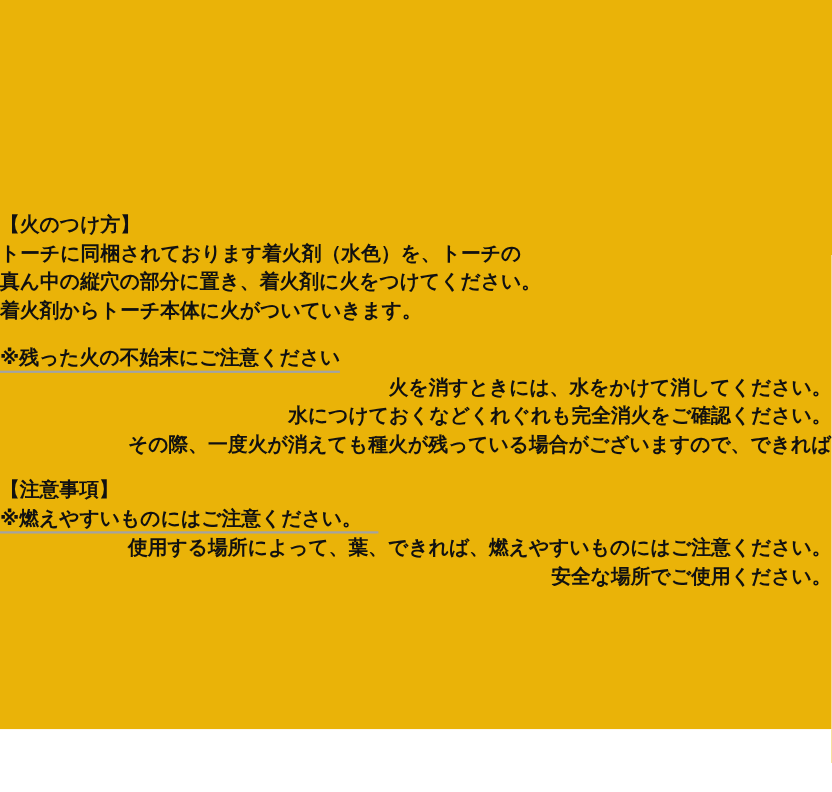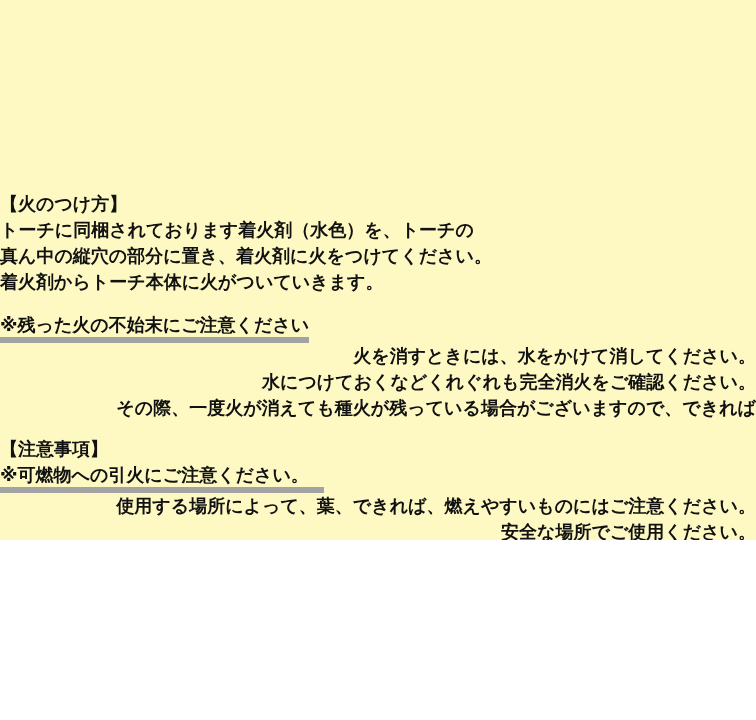--- a/index.html
+++ b/index.html
@@ -3,22 +3,22 @@
 <meta charset="utf-8">
 <style>
   html, body {
     margin: 0;
     padding: 0;
     background: #ffffff;
   }
   .page {
     position: relative;
     width: 756px;
-    height: 540px;
-    background: #fef9c3;
+    height: 663px;
+    background: #eab308;
     overflow: hidden;
     font-family: "Liberation Sans", "DejaVu Sans", sans-serif;
     font-weight: 600;
     color: #111111;
     font-size: 18px;
   }
   .content {
     padding-top: 191px;
   }
   .content p {
@@ -33,21 +33,21 @@
   .indent-b { margin-left: 55px; }  
   .indent-note { margin-left: 61px; } 
   .indent-c { margin-left: 69px; text-align: right; }  
   .section { margin-top: 0; }
   .section.gap-1 { margin-top: 17px; }
   .section.gap-2 { margin-top: 15px; }
   .u {
     display: inline-block;
     line-height: 22px;
     padding-bottom: 1px;
-    border-bottom: 6px solid #a3a3a3;
+    border-bottom: 2px solid #a3a3a3;
   }
   .u-trail {
     padding-right: 15px;
   }
 </style>
 </head>
 <body>
 
 <div class="page">
   <div class="content">
@@ -61,19 +61,19 @@
 
     <div class="section gap-1">
       <p class="indent-note"><span class="u">※残った火の不始末にご注意ください</span></p>
       <p class="indent-c">火を消すときには、水をかけて消してください。</p>
       <p class="indent-c">水につけておくなどくれぐれも完全消火をご確認ください。</p>
       <p class="indent-c">その際、一度火が消えても種火が残っている場合がございますので、できれば</p>
     </div>
 
     <div class="section gap-2">
       <p class="section-heading">【注意事項】</p>
-      <p class="indent-note"><span class="u u-trail">※可燃物への引火にご注意ください。</span></p>
+      <p class="indent-note"><span class="u u-trail">※燃えやすいものにはご注意ください。</span></p>
       <p class="indent-c">使用する場所によって、葉、できれば、燃えやすいものにはご注意ください。</p>
       <p class="indent-c">安全な場所でご使用ください。</p>
     </div>
 
   </div>
 </div>
 
 </body></html>

